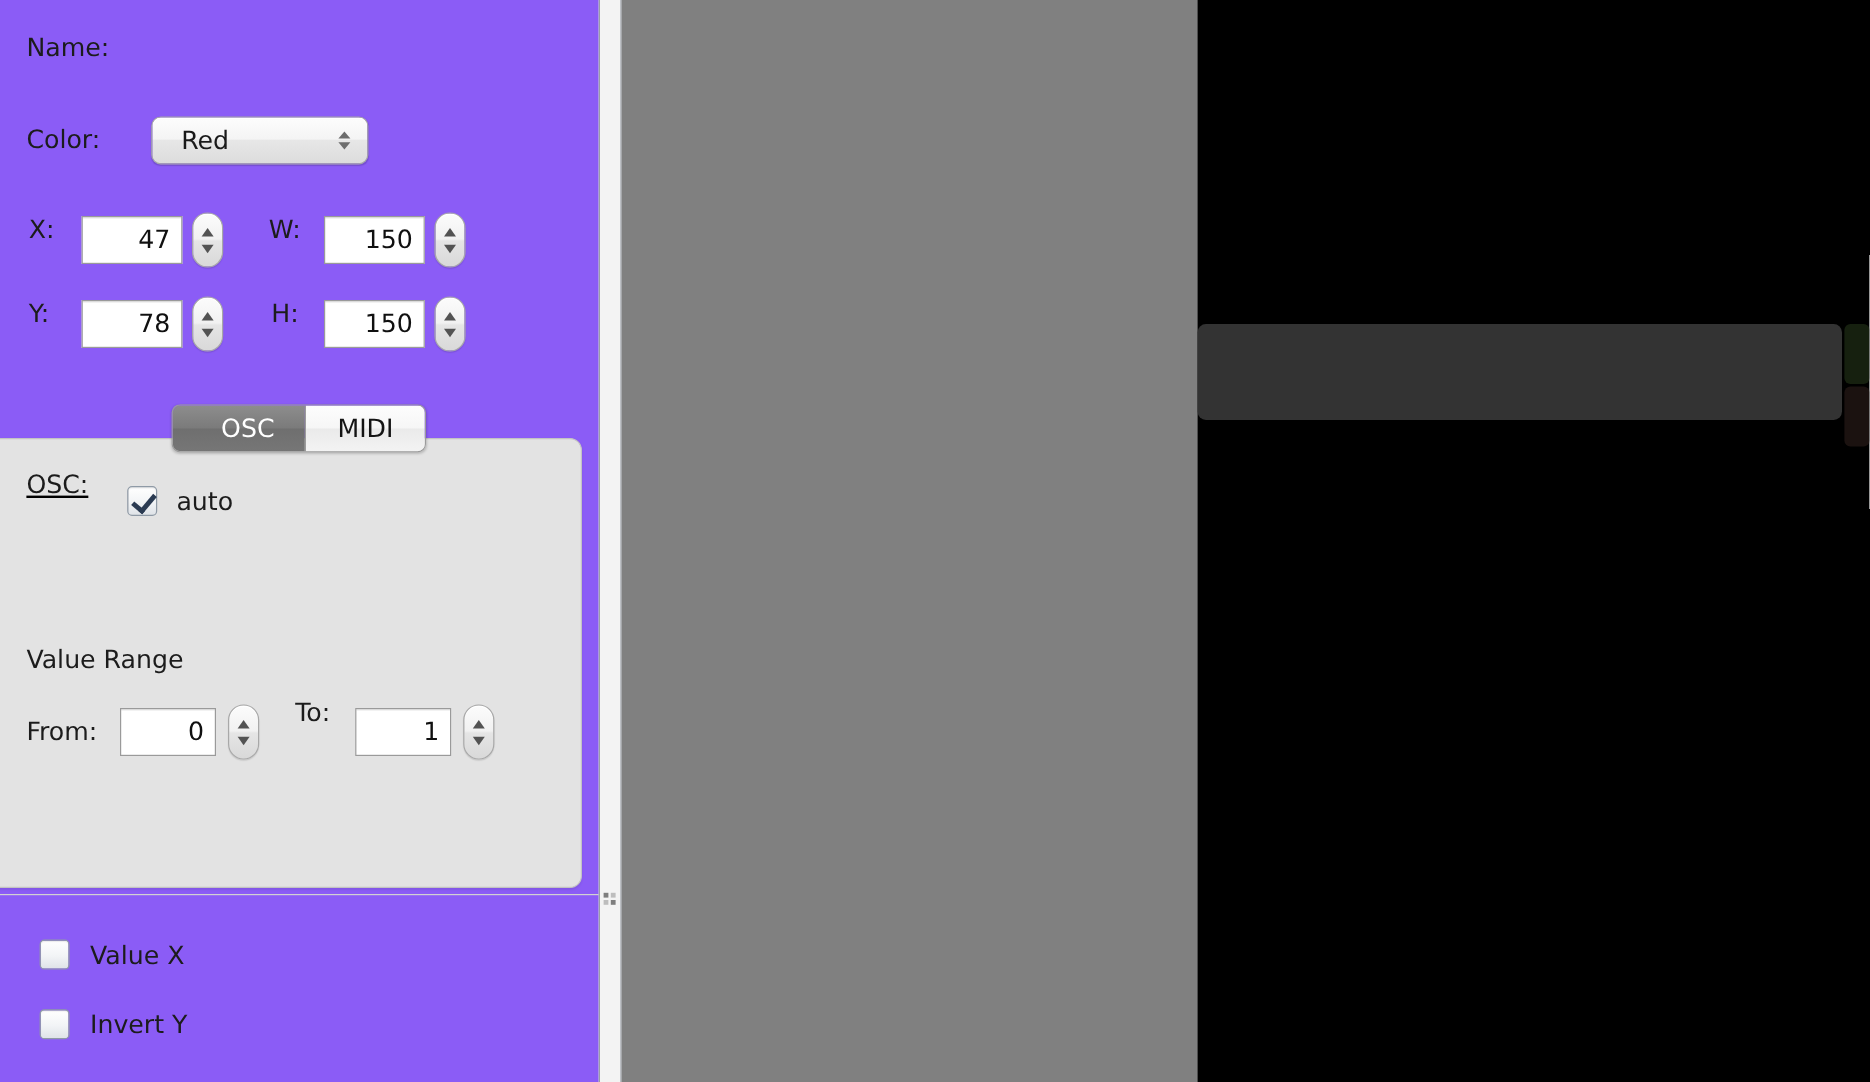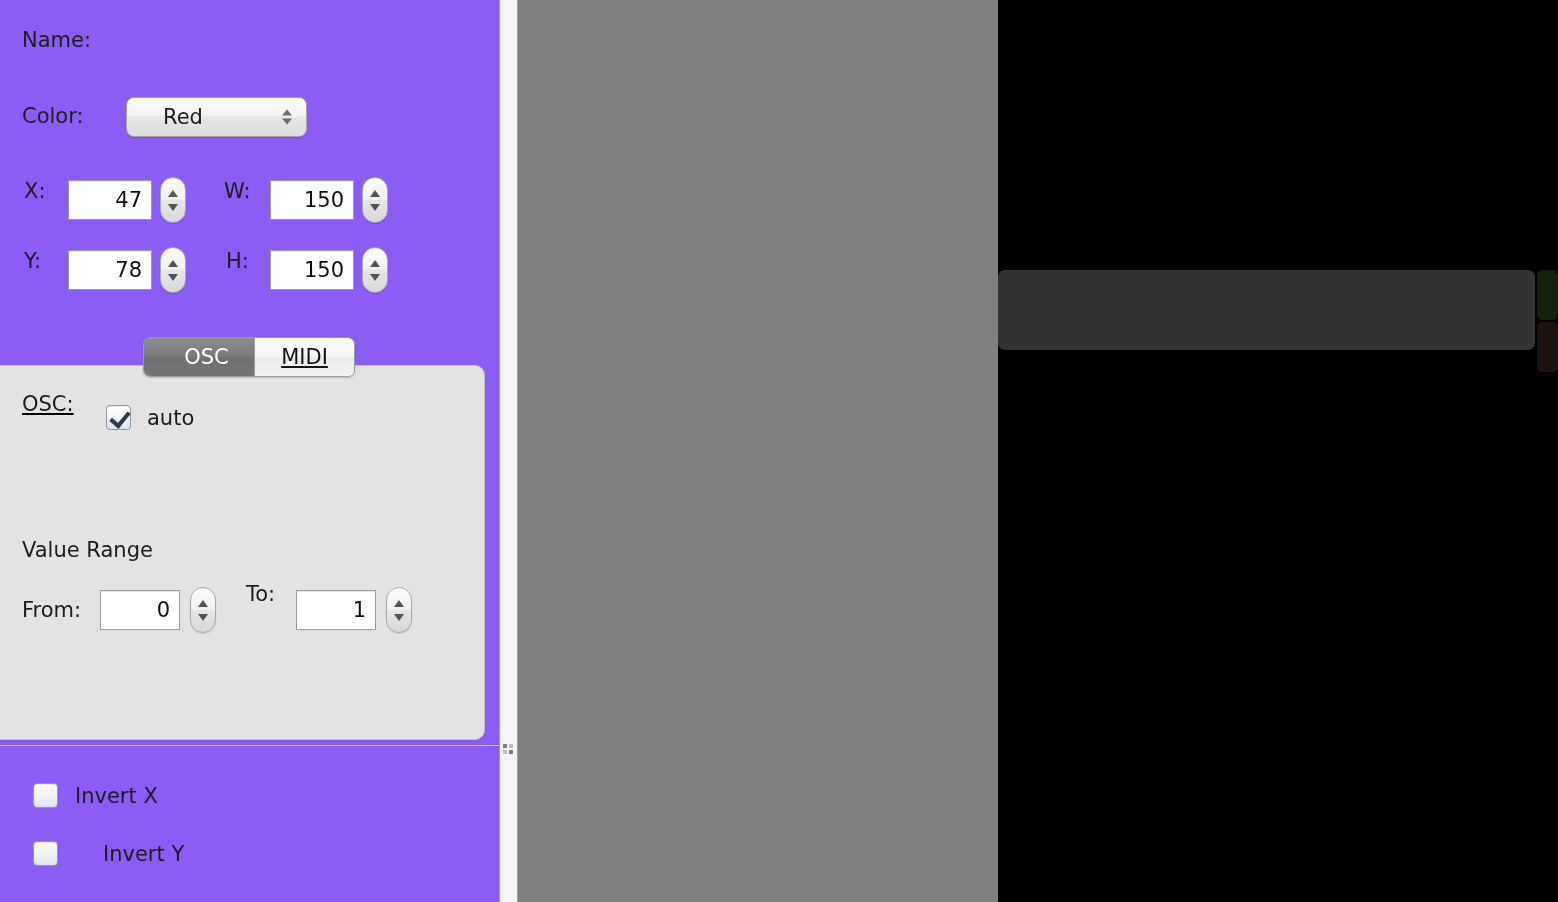--- a/index.html
+++ b/index.html
@@ -71,21 +71,21 @@
     align-items: center;
     position: relative;
   }
   #color-popup {
     left: 126px; top: 97px;
     width: 181px; height: 40px;
   }
   #color-popup .val {
     font-size: 21px;
     color: #1a1a1a;
-    margin-left: 36px;
+    margin-left: 24px;
   }
   .popup-arrows {
     position: absolute;
     right: 14px;
     top: 50%;
     transform: translateY(-50%);
     display: flex;
     flex-direction: column;
     align-items: center;
     line-height: 0;
@@ -167,21 +167,20 @@
     width: 110px;
     background: linear-gradient(to bottom, #8d8d8d 0%, #7b7b7b 48%, #6f6f6f 52%, #767676 100%);
     color: #ffffff;
     padding-left: 15px;
   }
   .tab.unsel {
     width: 100px;
     background: linear-gradient(to bottom, #fdfdfd 0%, #f6f6f6 48%, #eaeaea 52%, #f3f3f3 100%);
     color: #141414;
     border-left: 1px solid #9b9b9b;
-    text-decoration: underline;
   }
 
   #osc-addr {
     left: 24px; top: 474px;
     width: 370px; height: 40px;
   }
   #osc-addr .ph {
     color: #9a9a9a;
     font-family: "DejaVu Sans Mono", "Liberation Mono", monospace;
     font-size: 20px;
@@ -360,23 +359,23 @@
     </div>
     <div class="stepper" style="position:absolute; left:386px; top:587px;">
       <span class="tri-up"></span>
         <span class="tri-dn"></span>
     </div>
 
     <div class="sep-line"></div>
 
     <div class="row" style="left:33px; top:783px;">
       <span class="cbox"></span>
-      <span class="lbl" style="margin-left:17px;">Invert X</span>
-    </div>
-    <div class="row" style="left:33px; top:841px;gap:28px;">
+      <span class="lbl" style="margin-left:17px;">Value X</span>
+    </div>
+    <div class="row" style="left:33px; top:841px;">
       <span class="cbox"></span>
       <span class="lbl" style="margin-left:17px;">Invert Y</span>
     </div>
   </div>
 
   <div id="splitter">
     <div id="splitter-grip">
       <i style="left:0px; top:0px;"></i>
       <i style="left:6px; top:0px; background:#bdbdbd;"></i>
       <i style="left:0px; top:6px; background:#bdbdbd;"></i>

